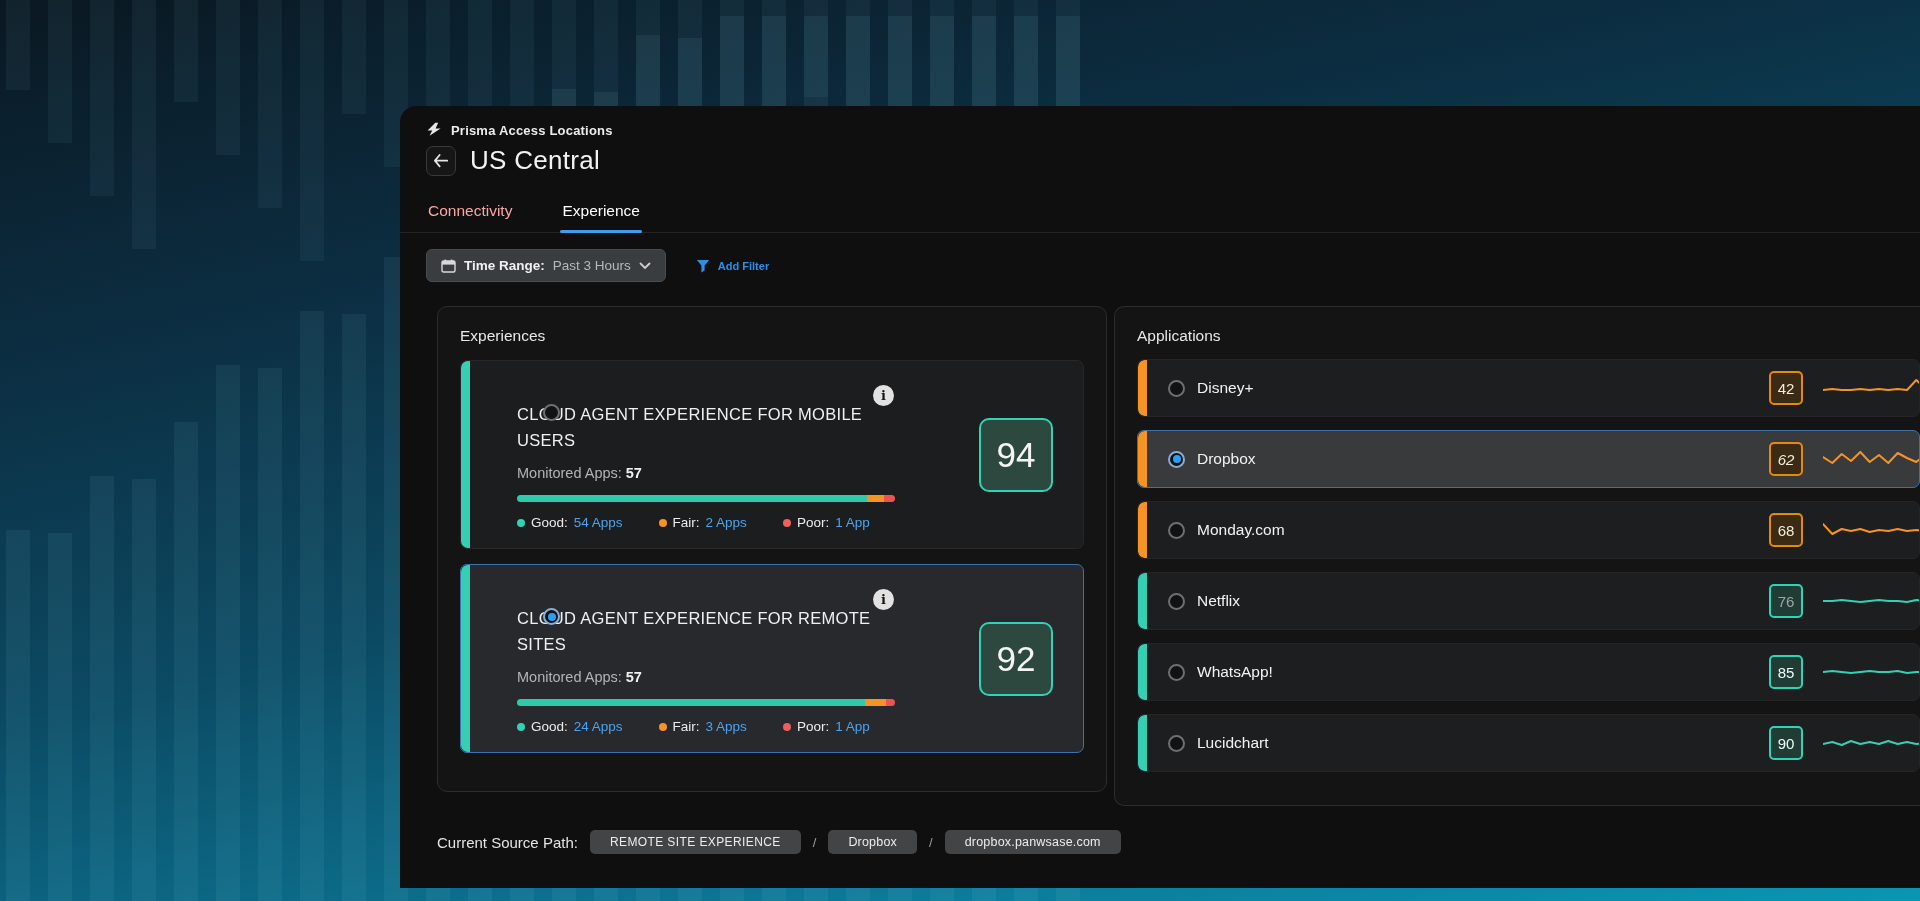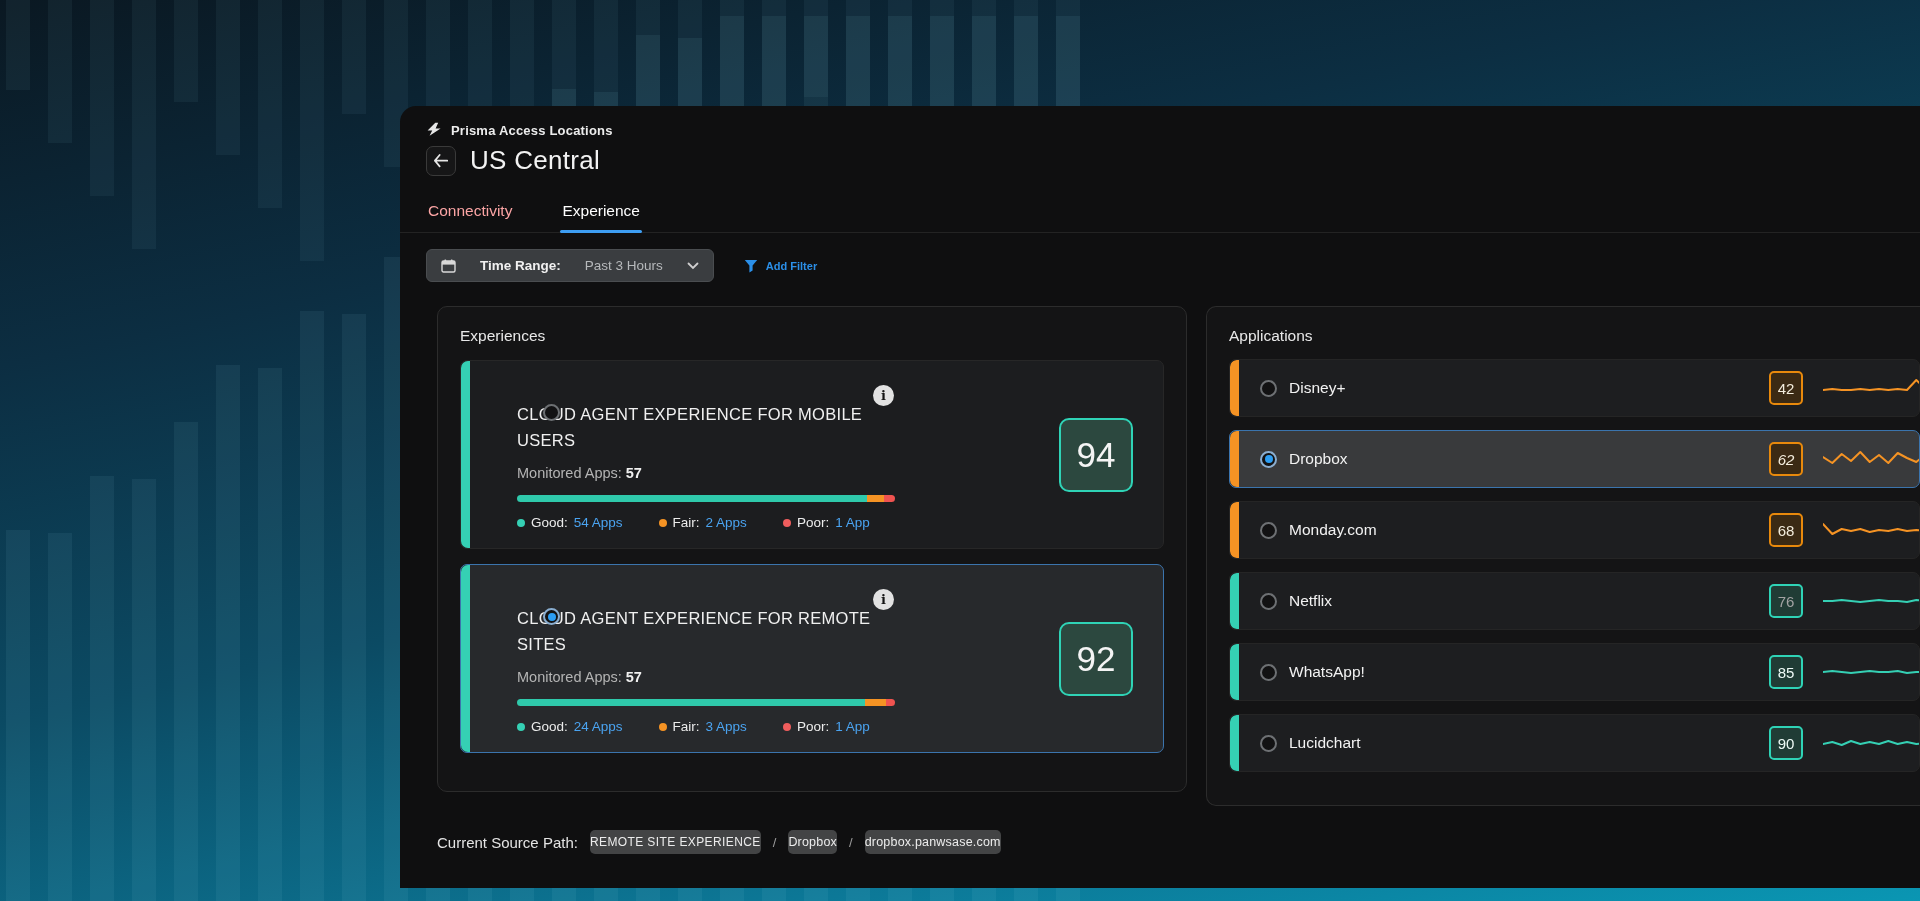--- a/index.html
+++ b/index.html
@@ -30,34 +30,34 @@
   }
   .page-title { font-size:26px; font-weight:400; color:#f2f2f2; letter-spacing:.3px; }
 
   .tabbar { display:flex; gap:46px; padding:0 26px; margin-top:16px; border-bottom:1px solid #232323; }
   .tab { font-size:15.5px; color:#fca5a5; padding:10px 2px 12px 2px; position:relative; cursor:pointer; }
   .tab.active { color:#ffffff; }
   .tab.active::after { content:""; position:absolute; left:0; right:0; bottom:-1px; height:3px; background:#3d9df2; border-radius:2px; }
 
   .filter-row { display:flex; align-items:center; padding:16px 26px 0 26px; }
   .time-range-btn {
-    display:flex; align-items:center; gap:24px; background:#3a3d40; border:1px solid #4a4d50;
+    display:flex; align-items:center; gap:8px; background:#3a3d40; border:1px solid #4a4d50;
     border-radius:6px; padding:8px 14px; cursor:pointer;
   }
   .time-range-btn .tr-label { font-size:13.5px; font-weight:bold; color:#f0f0f0; }
   .time-range-btn .tr-value { font-size:13.5px; color:#b6b9bb; }
   .add-filter { display:flex; align-items:center; gap:8px; margin-left:30px; cursor:pointer; }
   .add-filter span { font-size:11px; font-weight:bold; color:#2b8fe8; }
 
   .content { display:flex; align-items:flex-start; padding:24px 0 0 37px; }
   .panel { background:#141415; border:1px solid #2c2c2c; border-radius:10px; }
   .panel-title { font-size:15.5px; color:#e8e8e8; }
 
   
-  .exp-panel { width:750px; min-height:486px; padding:20px 22px; margin-right:19px; }
+  .exp-panel { width:670px; min-height:486px; padding:20px 22px; margin-right:7px; }
   .exp-card {
     position:relative; margin-top:15px; background:#1c1d1f; border:1px solid #272727;
     border-radius:7px; padding:20px 26px 18px 56px; cursor:pointer;
   }
   .exp-card.selected { background:#27292c; border:1px solid #3b74ad; }
   .accent-bar { position:absolute; left:0; top:0; bottom:0; width:9px; border-radius:7px 0 0 7px; }
   .exp-radio { position:absolute; left:26px; top:23px; }
   .radio { width:17px; height:17px; border-radius:50%; border:2px solid #6d7073; background:#121213; display:inline-block; position:relative; }
   .radio.checked { border-color:#89add0; }
   .radio.checked::after { content:""; position:absolute; left:2.5px; top:2.5px; width:8px; height:8px; border-radius:50%; background:#2b9df3; }
@@ -95,21 +95,21 @@
     position:absolute; right:116px; top:50%; transform:translateY(-50%);
     min-width:34px; height:34px; padding:0 4px; border-radius:5px; border:2px solid;
     display:flex; align-items:center; justify-content:center; font-size:15px; color:#f3ecdc;
   }
   .spark-wrap { position:absolute; right:0; top:50%; transform:translateY(-50%); width:96px; height:28px; overflow:hidden; }
   .spark-wrap svg { display:block; }
 
   
   .source-row { display:flex; align-items:center; gap:12px; margin:24px 0 0 37px; }
   .source-label { font-size:15px; color:#e4e4e4; }
-  .chip { background:#434445; border-radius:5px; padding:5px 0; font-size:12px; color:#ececec; letter-spacing:.4px; }
+  .chip { background:#434445; border-radius:5px; padding:5px 20px; font-size:12px; color:#ececec; letter-spacing:.4px; }
   .chip.small { font-size:12.5px; letter-spacing:.2px; }
   .path-sep { color:#9d9d9d; font-size:13px; }
 </style>
 </head>
 <body>
 
 <div id="bg-bars">
     <div class="bar" style="left: 6px; width: 24px; top: 530px;"></div>
     <div class="stub" style="left: 6px; width: 24px; height: 90px;"></div>
     <div class="bar" style="left: 48px; width: 24px; top: 533px;"></div>

